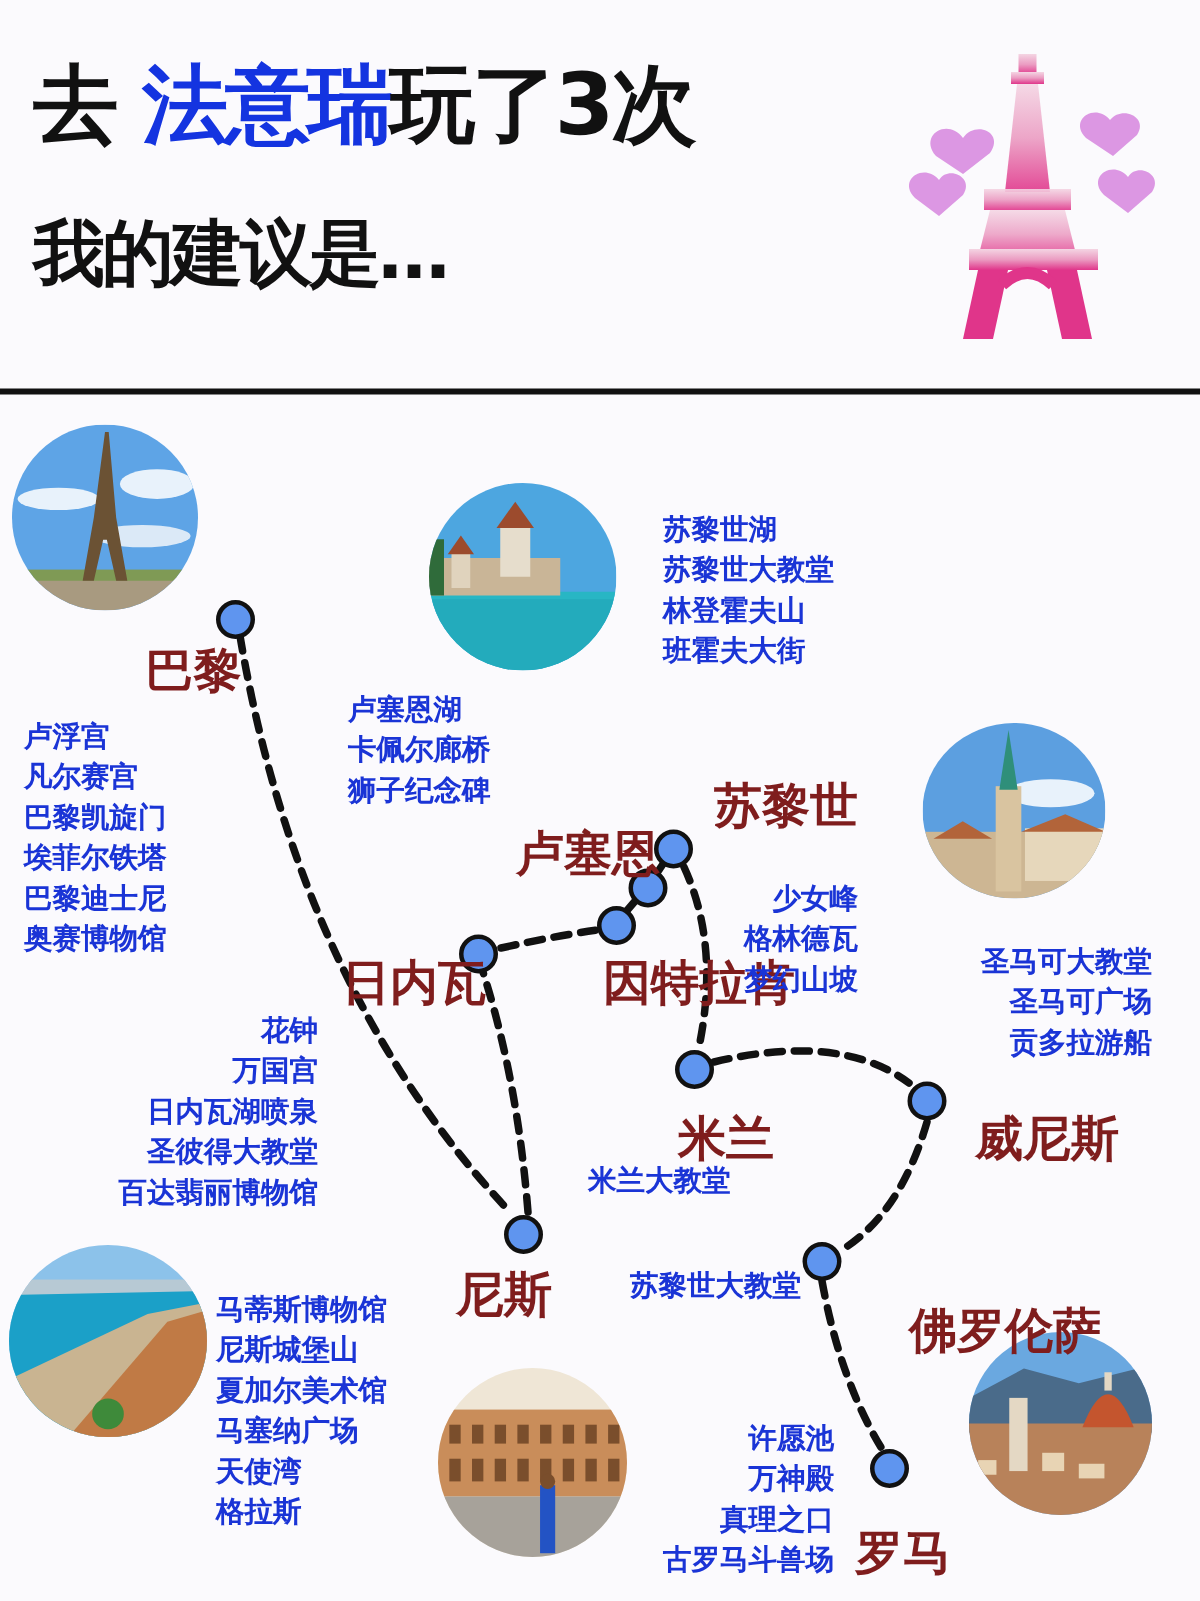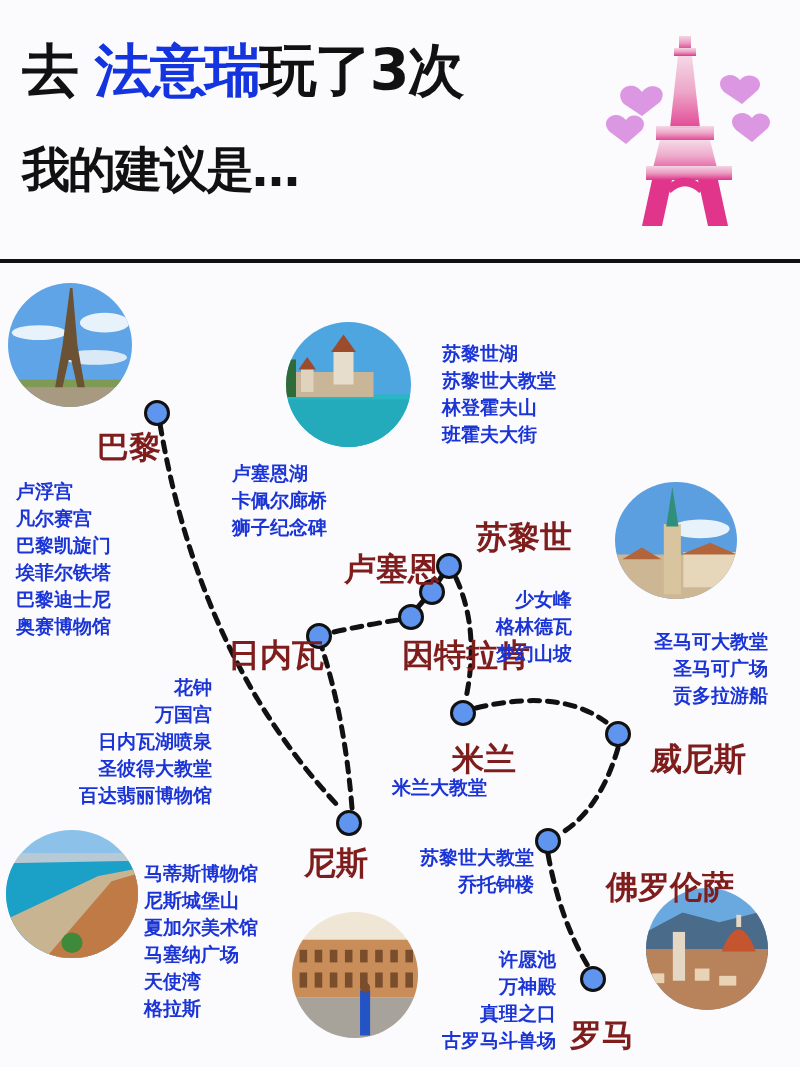--- a/index.html
+++ b/index.html
@@ -235,21 +235,20 @@
   <div>圣彼得大教堂</div>
   <div>百达翡丽博物馆</div>
 </div>
 
 <div class="sights" style="left:392px; top:774px;">
   <div>米兰大教堂</div>
 </div>
 
 <div class="sights right" style="right:266px; top:844px;">
   <div>苏黎世大教堂</div>
-  <div>乔托钟楼</div>
 </div>
 
 <div class="sights" style="left:144px; top:860px;">
   <div>马蒂斯博物馆</div>
   <div>尼斯城堡山</div>
   <div>夏加尔美术馆</div>
   <div>马塞纳广场</div>
   <div>天使湾</div>
   <div>格拉斯</div>
 </div>

